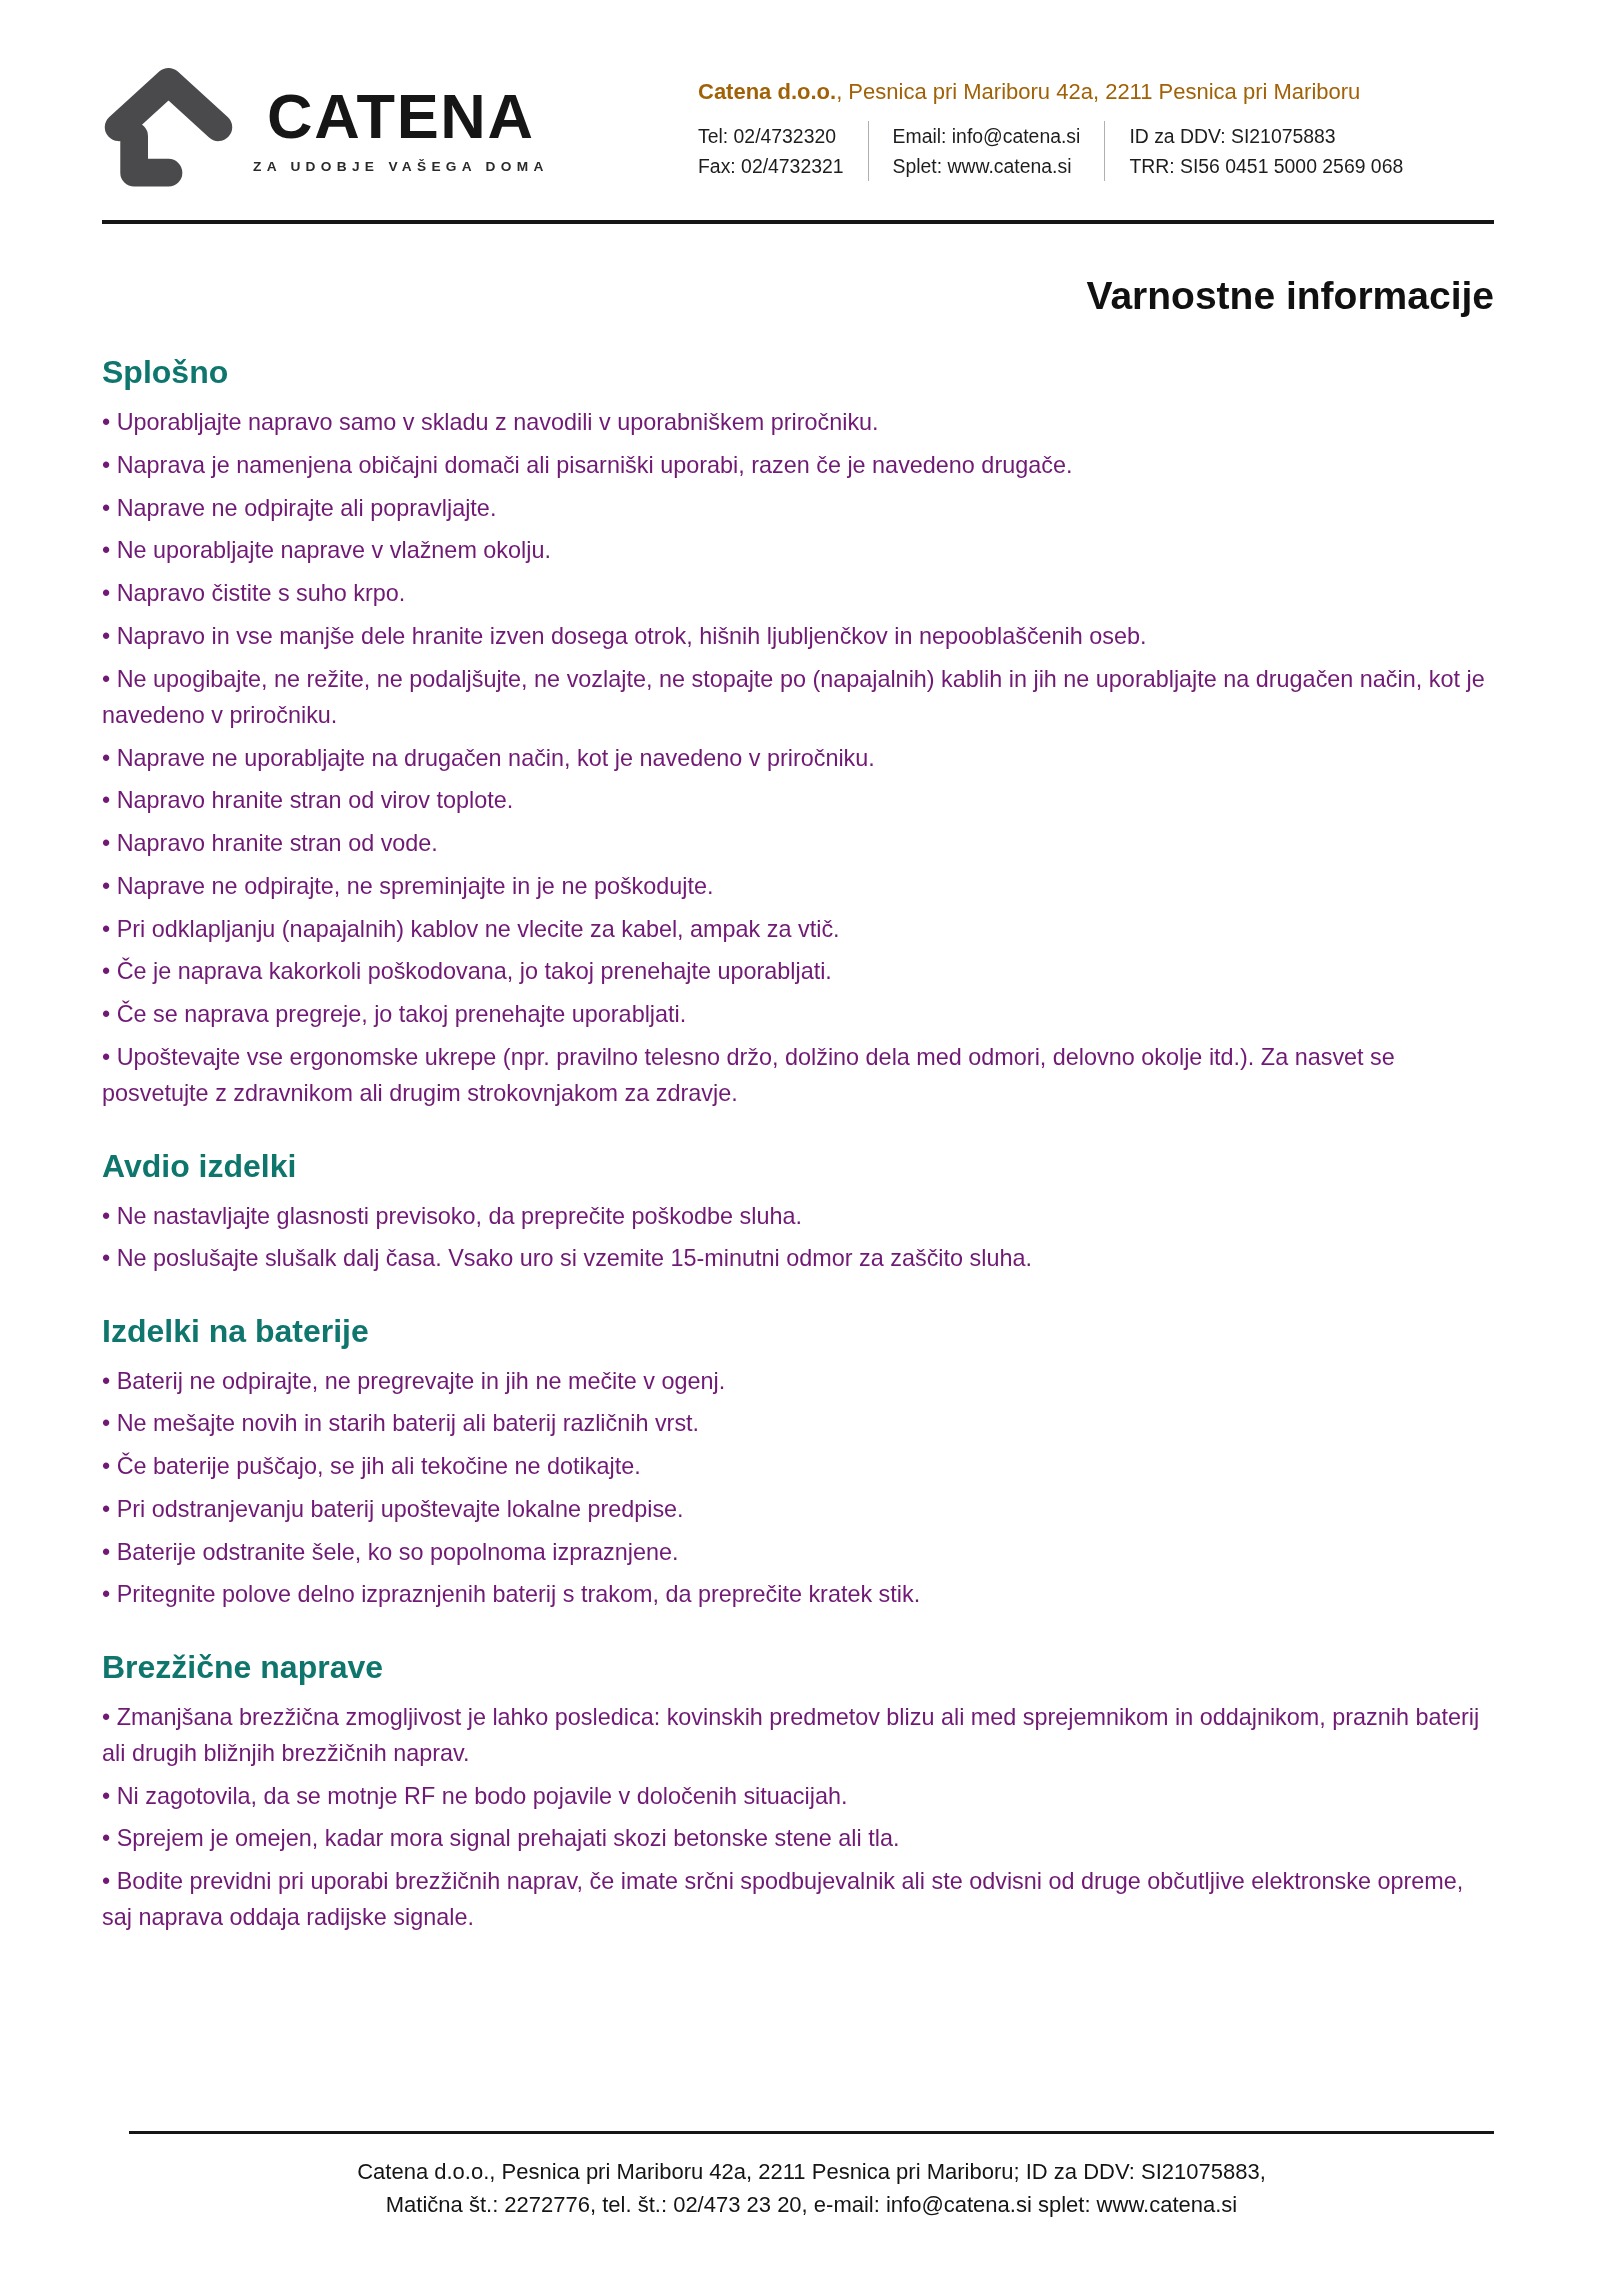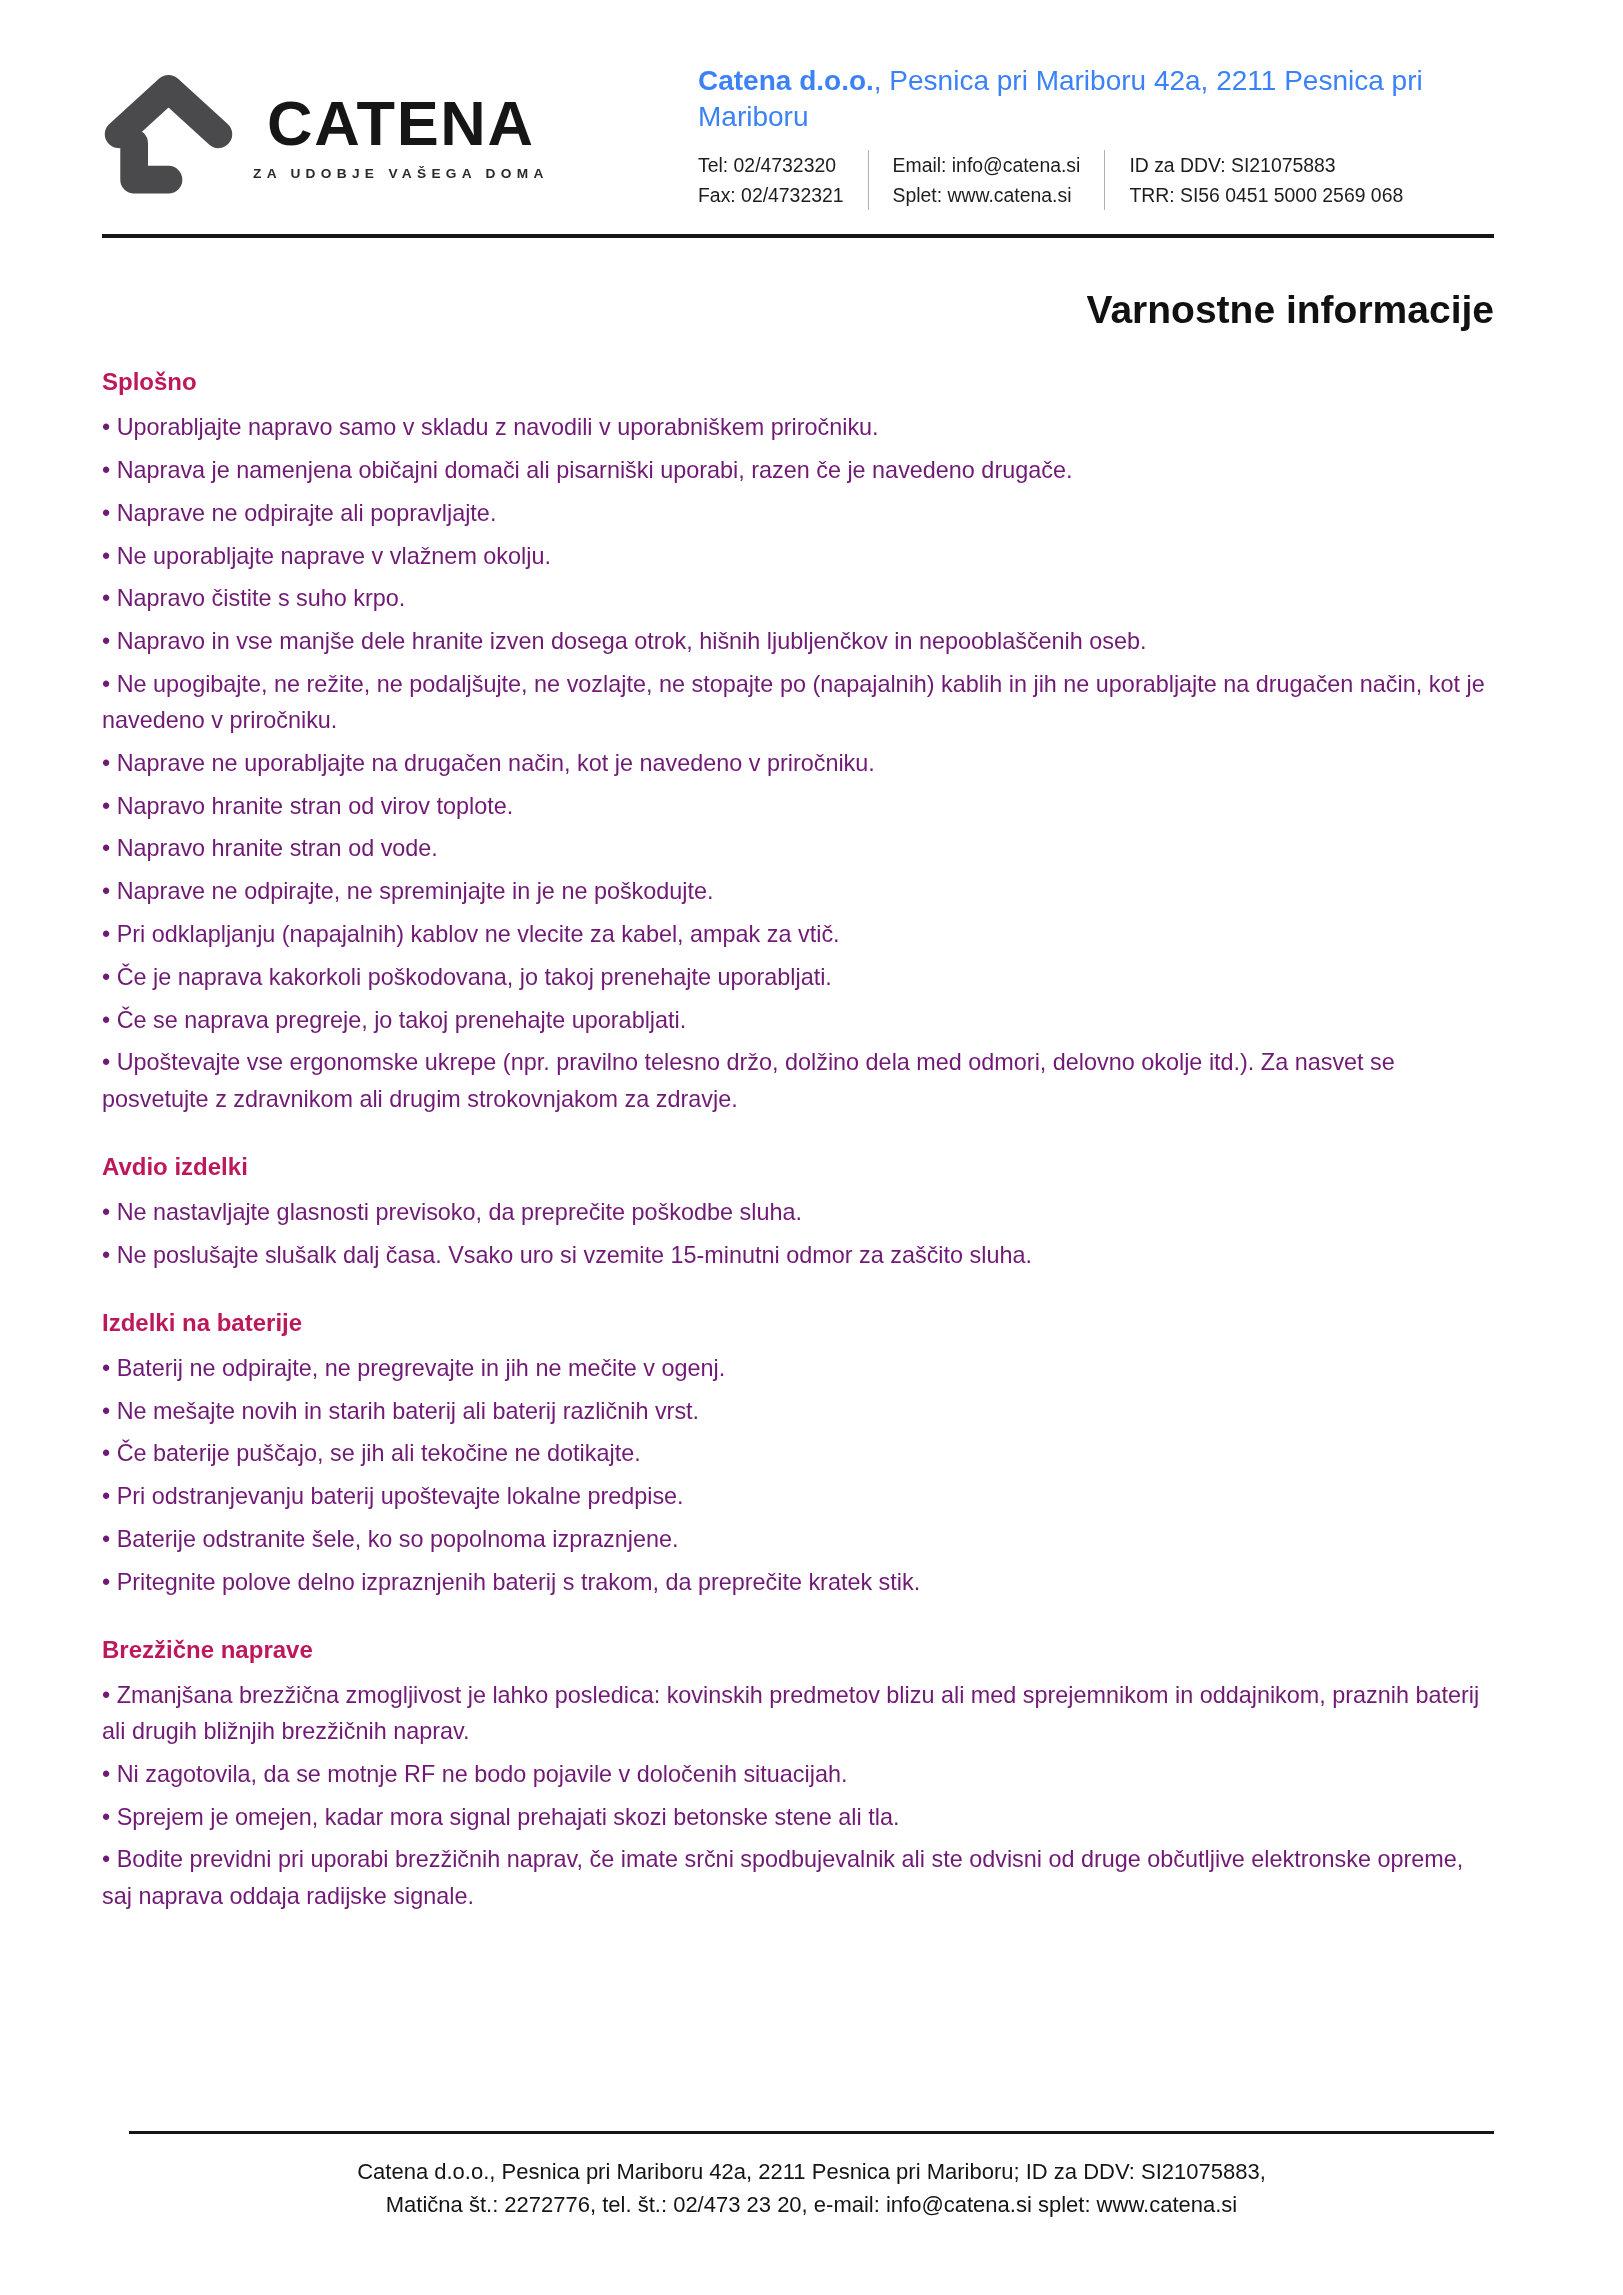--- a/index.html
+++ b/index.html
@@ -42,24 +42,24 @@
     letter-spacing:5.3px;
     color:#2a2a2a;
     margin-top:11.3px;
     white-space:nowrap;
   }
   .head-info{
     margin-left:auto;
     width:796px;
   }
   .company-line{
-    font-size:28px;
+    font-size:22px;
     line-height:1.3;
     margin-bottom:14.5px;
-    color:#3b82f6;
+    color:#a16207;
   }
   .company-line strong{font-weight:700;}
   .contact-cols{
     display:flex;
     align-items:flex-start;
   }
   .ccol{
     padding-right:24px;
     font-size:19.4px;
     line-height:30px;
@@ -78,24 +78,24 @@
 
   
   h1.doc-title{
     font-size:39px;
     font-weight:700;
     margin:50px 0 9.7px 0;
     color:#111;
     text-align:right;
   }
   h2.section-heading{
-    font-size:24px;
+    font-size:32px;
     font-weight:700;
     margin:36px 0 13px 0;
-    color:#be185d;
+    color:#0f766e;
   }
   p.bullet{
     font-size:23.4px;
     line-height:1.55;
     margin:0 0 6.5px 0;
     color:#701a75;
   }
   p.bullet::before{content:"• ";}
 
   

